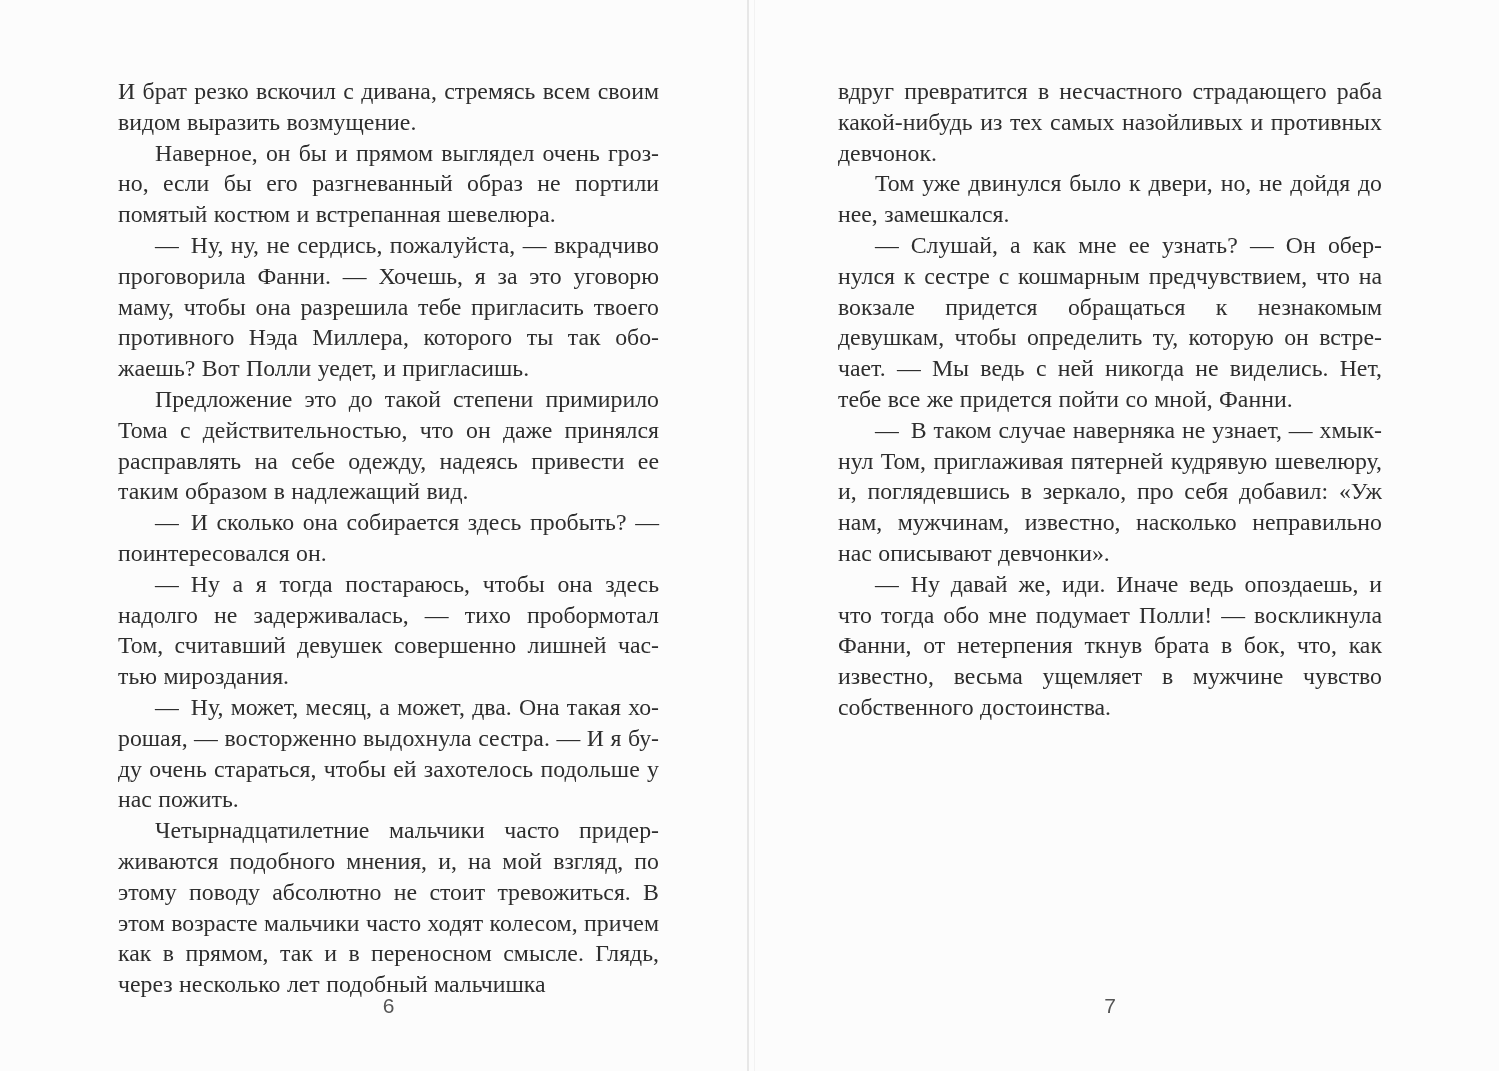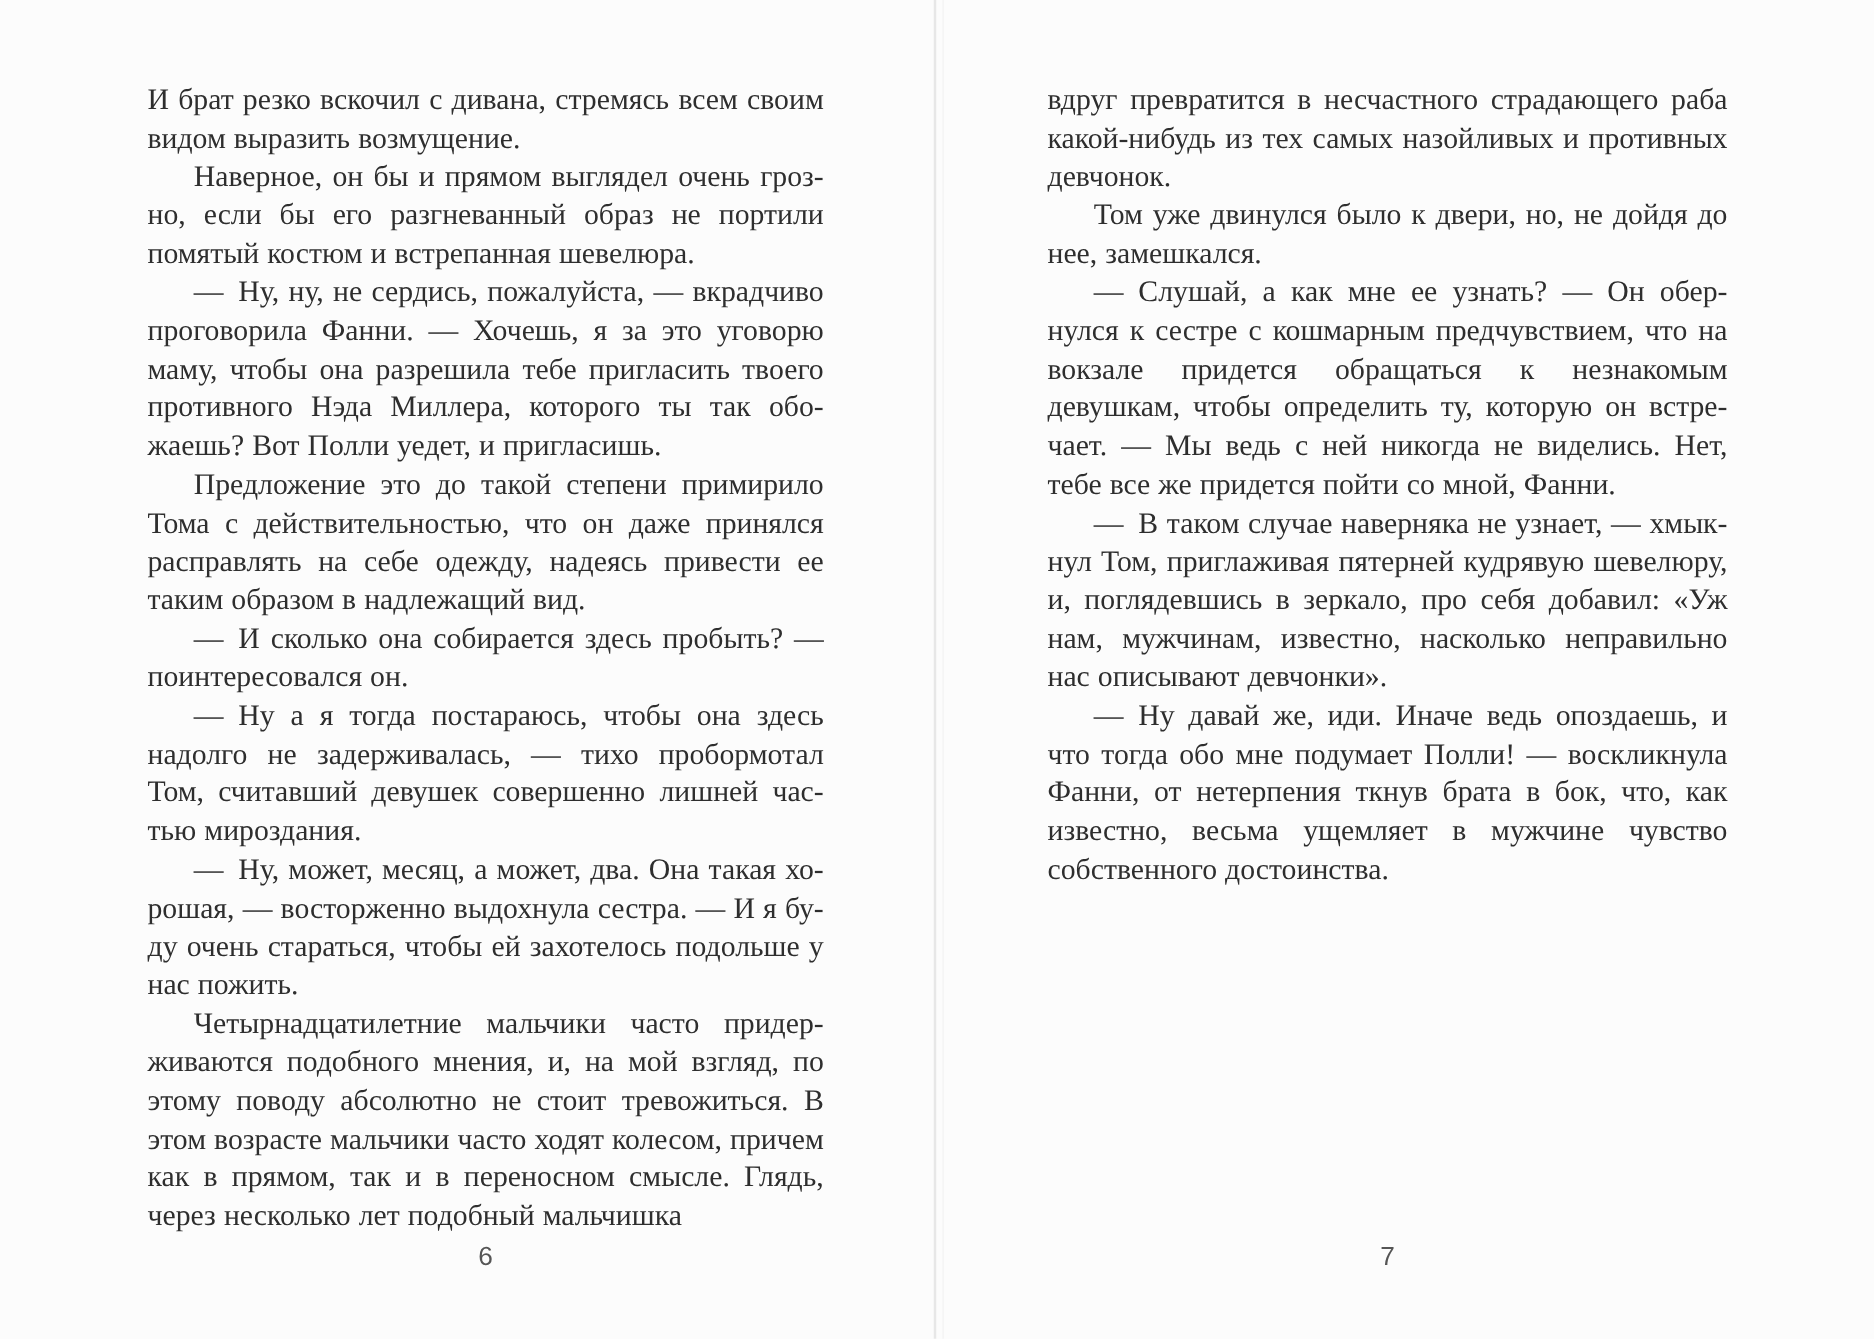--- a/index.html
+++ b/index.html
@@ -16,21 +16,21 @@
     font-family:"Liberation Serif","DejaVu Serif",serif;
     overflow:hidden;
   }
   .spread{
     position:relative;
     width:1499px;height:1071px;
     background:var(--bg);
   }
   .page-text{
     position:absolute;
-    top:65px;
+    top:76px;
     color:var(--text);
     font-size:23.8px;
     line-height:30.8px;
     text-align:justify;
     hyphens:manual;
     -webkit-hyphens:manual;
     word-spacing:0.02em;
   }
   .page-text.left{left:118px;width:541px;}
   .page-text.right{left:838px;width:544px;}

